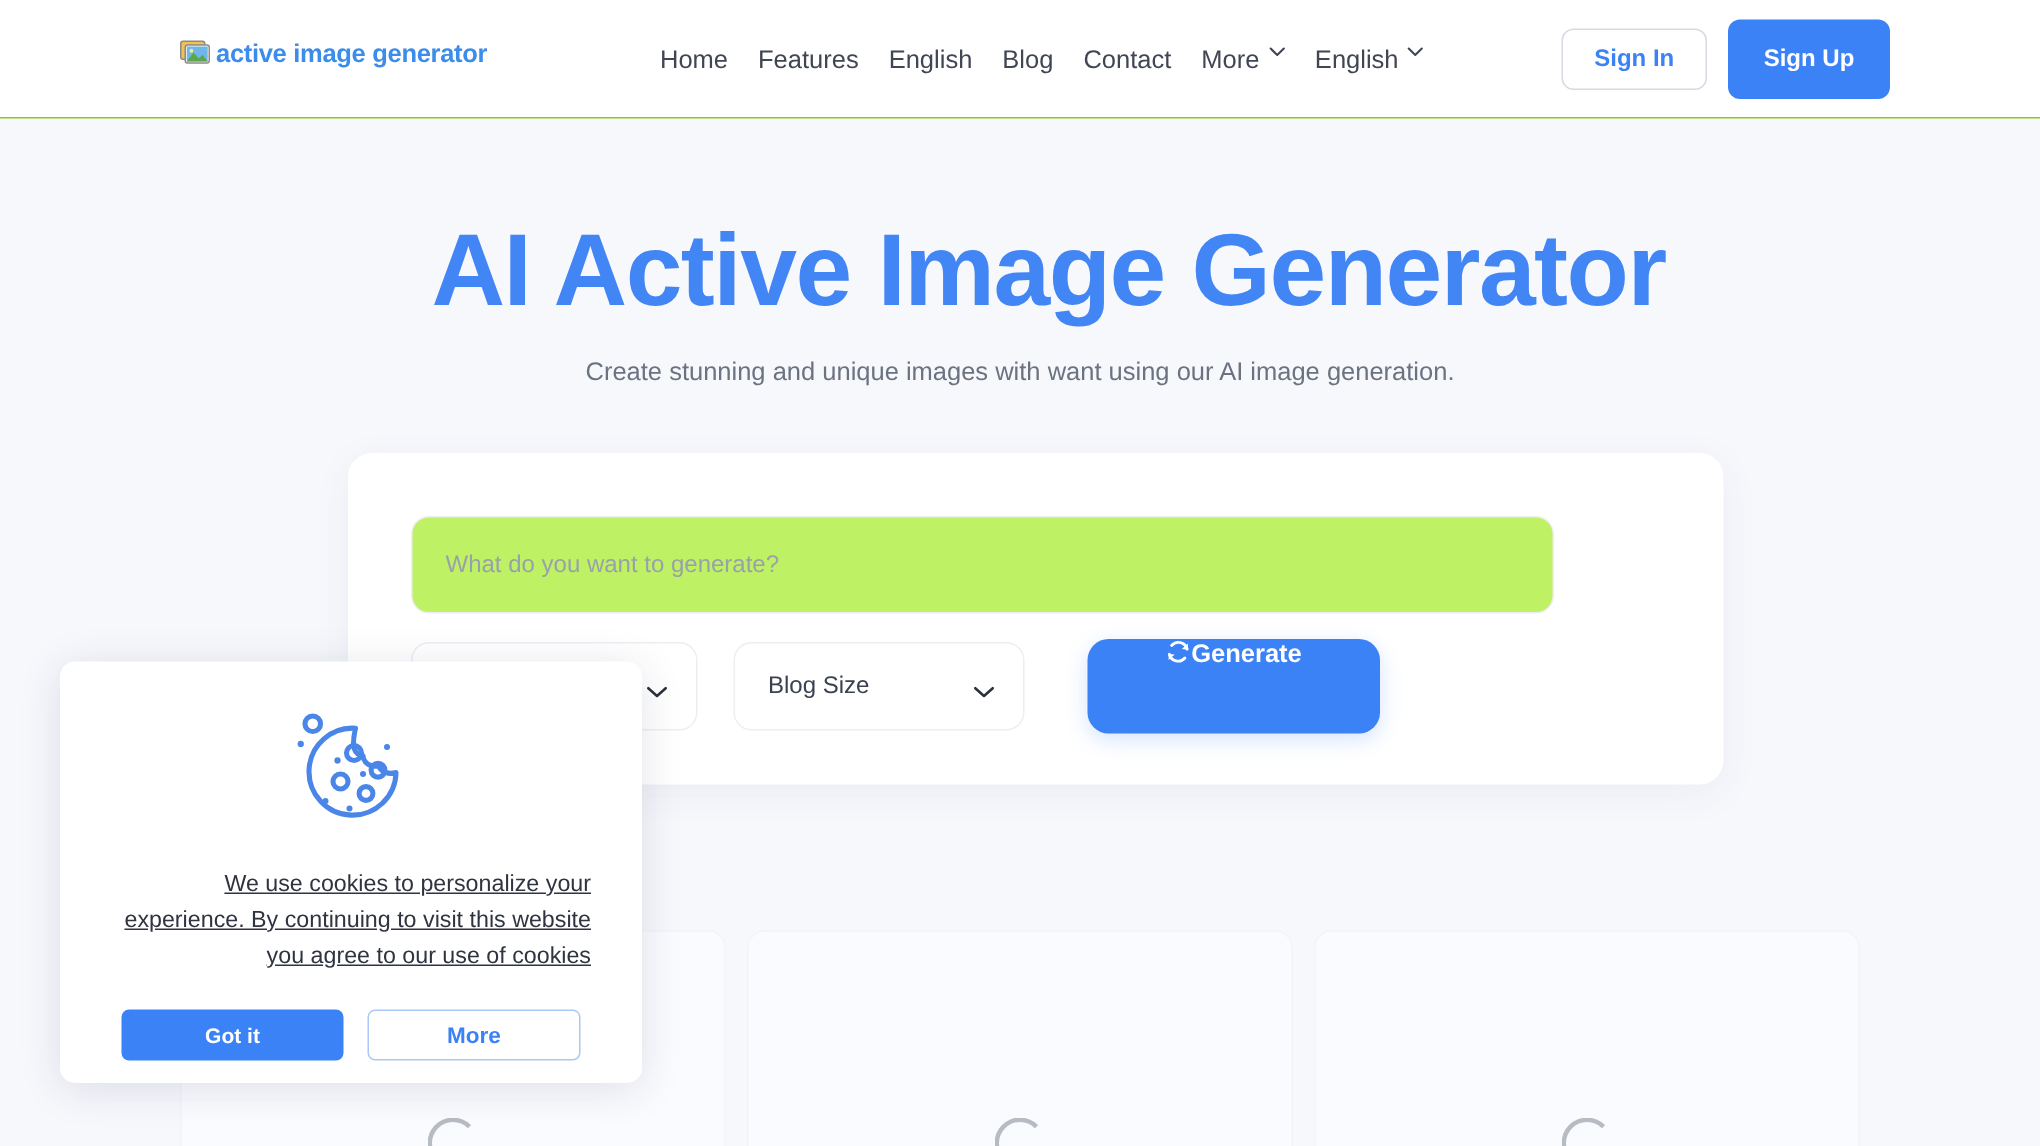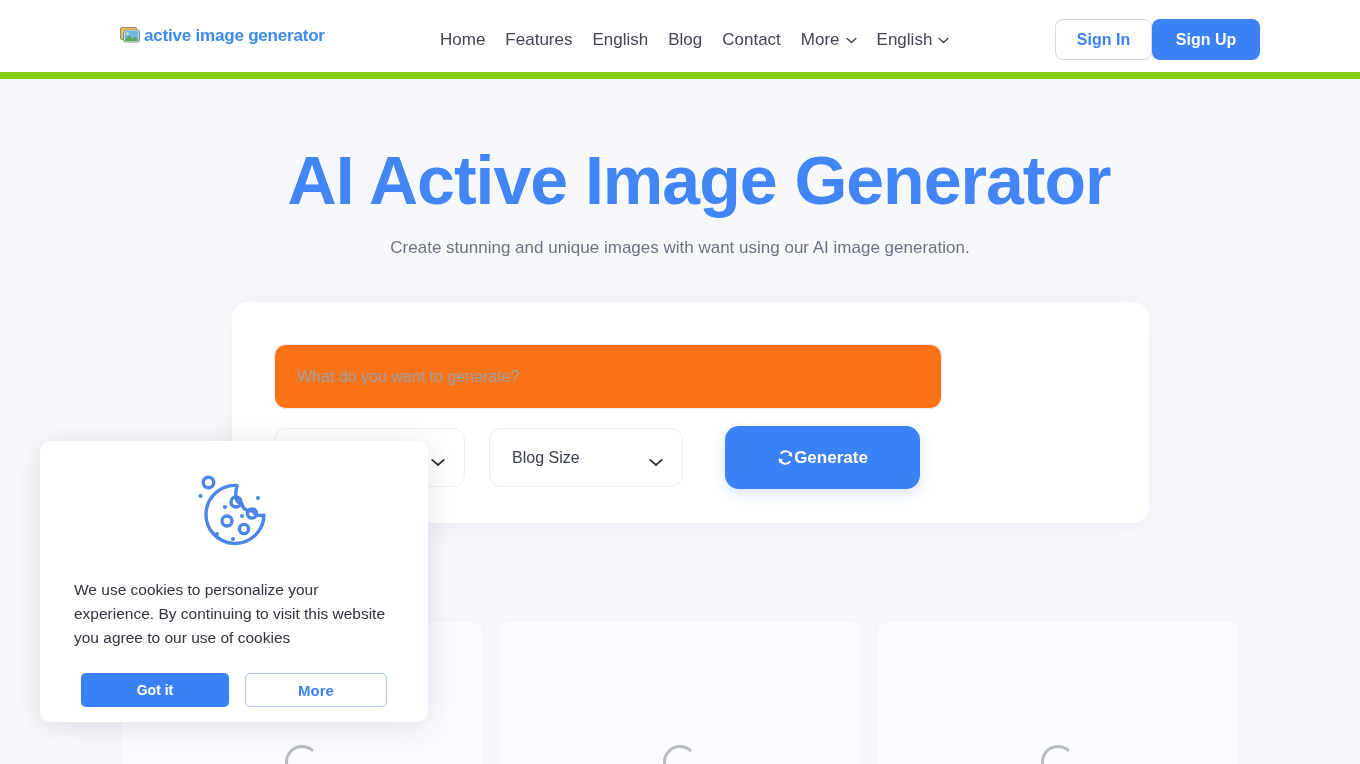--- a/index.html
+++ b/index.html
@@ -14,21 +14,21 @@
     font-family: "Liberation Sans", sans-serif;
     background: #f7f8fc;
     color: #333;
     position: relative;
   }
 
   
   .header {
     height: 79px;
     background: #ffffff;
-    border-bottom: 7px solid #84cc16;
+    border-bottom: 1px solid #84cc16;
     display: flex;
     align-items: center;
     position: relative;
     z-index: 20;
   }
 
   .logo {
     display: flex;
     align-items: center;
     gap: 2px;
@@ -59,21 +59,20 @@
     display: flex;
     align-items: center;
     gap: 0;
   }
   .nav-item {
     font-size: 17px;
     color: #414654;
     padding: 0 10px;
     cursor: pointer;
     display: flex;
-    align-items: center;
     gap: 6px;
     white-space: nowrap;
     text-decoration: none;
   }
   .nav-item:first-child { padding-left: 0; }
   .chev {
     width: 11px;
     height: 7px;
     display: inline-block;
     position: relative;
@@ -81,39 +80,40 @@
   }
   .chev svg { display: block; }
 
   .auth {
     position: absolute;
     right: 100px;
     top: 0;
     height: 79px;
     display: flex;
     align-items: center;
+    gap: 14px;
   }
   .btn-signin {
     width: 97px;
     height: 41px;
     border: 1px solid #d6dae2;
     border-radius: 8px;
     background: #fff;
     color: #3b82f6;
     font-size: 16px;
     font-weight: 700;
     font-family: "Liberation Sans", sans-serif;
     cursor: pointer;
     display: flex;
     align-items: center;
     justify-content: center;
   }
   .btn-signup {
     width: 108px;
-    height: 41px;
+    height: 53px;
     border: none;
     border-radius: 8px;
     background: #3b82f6;
     color: #fff;
     font-size: 16px;
     font-weight: 700;
     font-family: "Liberation Sans", sans-serif;
     cursor: pointer;
     display: flex;
     align-items: center;
@@ -149,25 +149,25 @@
     height: 221px;
     background: #ffffff;
     border-radius: 16px;
     box-shadow: 0 6px 26px rgba(60, 70, 110, 0.06);
   }
 
   .prompt-input {
     position: absolute;
     left: 42px;
     top: 42px;
-    width: 668px;
+    width: 762px;
     height: 65px;
     border: 1px solid #eceef2;
     border-radius: 12px;
-    background: #f97316;
+    background: #bef264;
     font-size: 16px;
     font-family: "Liberation Sans", sans-serif;
     color: #3b4150;
     padding: 0 22px;
     outline: none;
   }
   .prompt-input::placeholder { color: #9aa0ab; }
 
   .controls {
     position: absolute;
@@ -204,21 +204,20 @@
     margin-left: 18px;
     border: none;
     border-radius: 14px;
     background: #3b82f6;
     color: #fff;
     font-size: 17px;
     font-weight: 700;
     font-family: "Liberation Sans", sans-serif;
     cursor: pointer;
     display: flex;
-    align-items: center;
     justify-content: center;
     box-shadow: 0 4px 14px rgba(59,130,246,0.22);
   }
   .btn-generate svg { display: block; }
 
   
   .cards {
     position: absolute;
     left: 120px;
     top: 620px;
@@ -260,25 +259,26 @@
     box-shadow: 0 4px 28px rgba(40, 50, 90, 0.13);
     z-index: 50;
     display: flex;
     flex-direction: column;
     align-items: center;
   }
   .cookie-icon { margin-top: 28px; width: 84px; height: 84px; }
   .cookie-text {
     margin-top: 25px;
     width: 320px;
-    text-align: left;
+    text-align: right;
     font-size: 15.5px;
     line-height: 24px;
     color: #2f3440;
     font-weight: 500;
+    text-decoration: underline;
   }
   .cookie-actions {
     margin-top: 23px;
     display: flex;
     gap: 16px;
   }
   .btn-gotit {
     width: 148px;
     height: 34px;
     border: none;

